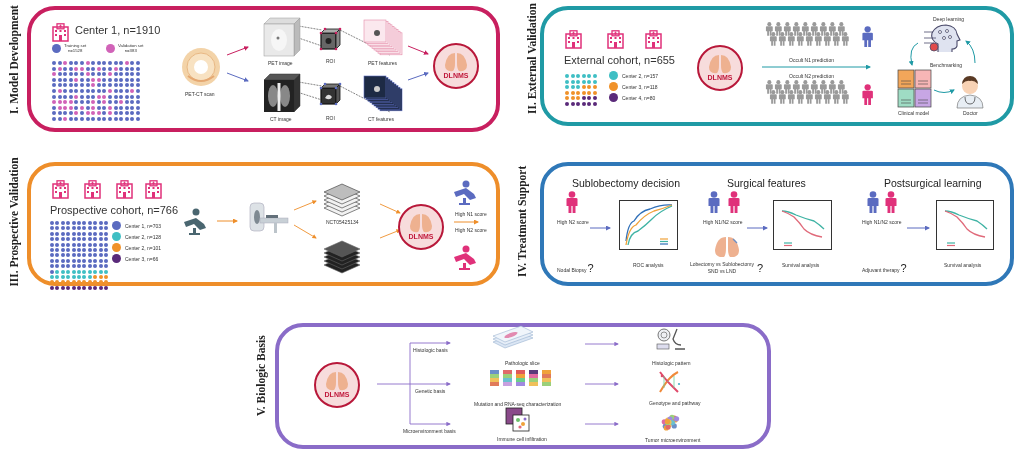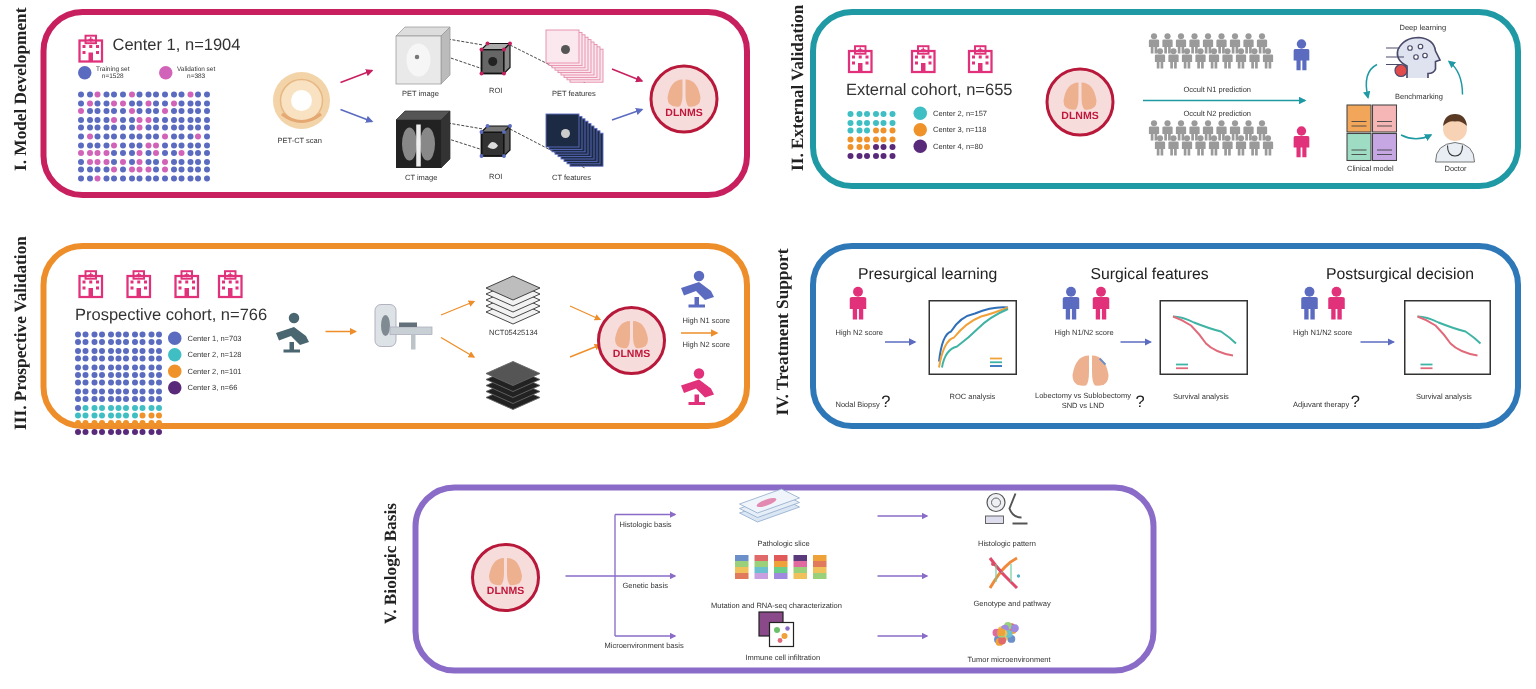--- a/index.html
+++ b/index.html
@@ -58,21 +58,21 @@
       <g fill="#e0317a">
         <rect x="3" y="7" width="2" height="2"></rect>
         <rect x="7.5" y="7" width="2" height="2"></rect>
         <rect x="12" y="7" width="2" height="2"></rect>
         <rect x="3" y="11" width="2" height="2"></rect>
         <rect x="12" y="11" width="2" height="2"></rect>
         <rect x="7" y="12" width="3" height="6"></rect>
       </g>
     </svg>
 </div>
-<div class="abs t-title" style="left:75px; top:24px; font-size:11px;">Center 1, n=1904</div>
+<div class="abs t-title" style="left:75px; top:24px; font-size:11px;">Center 1, n=1910</div>
 
 <div class="abs" style="left:52px; top:43px; display:flex; gap:3px; align-items:center;">
   <div class="legend-dot" style="background:#5b6bc0;"></div>
   <div style="line-height:5px; text-align:center;">
       <div class="t-tiny">Training set</div>
       <div class="t-tiny">n=1528</div>
     </div>
 </div>
 <div class="abs" style="left:106px; top:43px; display:flex; gap:3px; align-items:center;">
   <div class="legend-dot" style="background:#d163b8;"></div>
@@ -847,21 +847,21 @@
     </svg>
 </div>
 
 <div class="side-label" style="left:467px; top:216px; width:110px;">
   <span>IV</span>.
   <span>Treatment Support</span>
 </div>
 <div class="panel" style="left:540px; top:162px; width:474px; height:124px; border-color:#2f78b8;">
 </div>
 
-<div class="abs t-head" style="left:572px; top:177px;">Presurgical learning</div>
+<div class="abs t-head" style="left:572px; top:177px;">Sublobectomy decision</div>
 <div class="abs" style="left:565px; top:191px;"><svg width="14" height="22" viewBox="0 0 14 22">
       <use href="#personshape" fill="#e0317a"></use>
     </svg></div>
 <div class="abs t-small" style="left:557px; top:219px;">High N2 score</div>
 <svg class="abs" style="left:588px; top:224px;" width="30" height="8">
   <defs>
       <marker id="ahBl" markerWidth="5" markerHeight="5" refX="4" refY="2.5" orient="auto">
         <path d="M0,0 L5,2.5 L0,5 z" fill="#5b6bc0"></path>
       </marker>
     </defs>
@@ -915,21 +915,21 @@
     <path d="M8 10 Q14 10 22 14 Q32 18 40 20 Q46 24 50 28" fill="none" stroke="#3fb3a4" stroke-width="1.3"></path>
     <path d="M8 10 Q14 12 20 16 Q26 22 30 28 Q36 34 48 36" fill="none" stroke="#e06a7a" stroke-width="1.3"></path>
     <g>
         <line x1="10" y1="42" x2="18" y2="42" stroke="#3fb3a4" stroke-width="1.2"></line>
         <line x1="10" y1="44.5" x2="18" y2="44.5" stroke="#e06a7a" stroke-width="1.2"></line>
       </g>
   </svg>
 </div>
 <div class="abs t-small" style="left:782px; top:262px;">Survival analysis</div>
 
-<div class="abs t-head" style="left:884px; top:177px;">Postsurgical decision</div>
+<div class="abs t-head" style="left:884px; top:177px;">Postsurgical learning</div>
 <div class="abs" style="left:866px; top:191px;"><svg width="14" height="22" viewBox="0 0 14 22">
       <use href="#personshape" fill="#5b6bc0"></use>
     </svg></div>
 <div class="abs" style="left:884px; top:191px;"><svg width="14" height="22" viewBox="0 0 14 22">
       <use href="#personshape" fill="#e0317a"></use>
     </svg></div>
 <div class="abs t-small" style="left:862px; top:219px;">High N1/N2 score</div>
 <svg class="abs" style="left:905px; top:224px;" width="30" height="8">
   <line x1="2" y1="4" x2="24" y2="4" stroke="#5b6bc0" stroke-width="1" marker-end="url(#ahBl)"></line>
 </svg>

